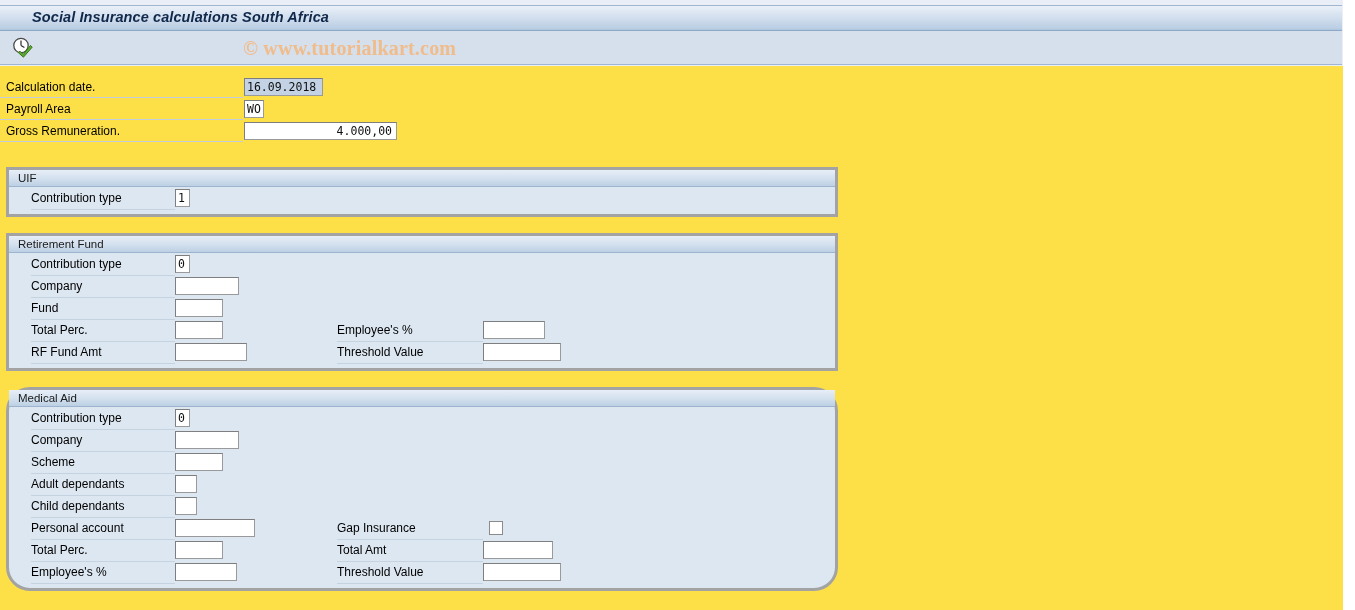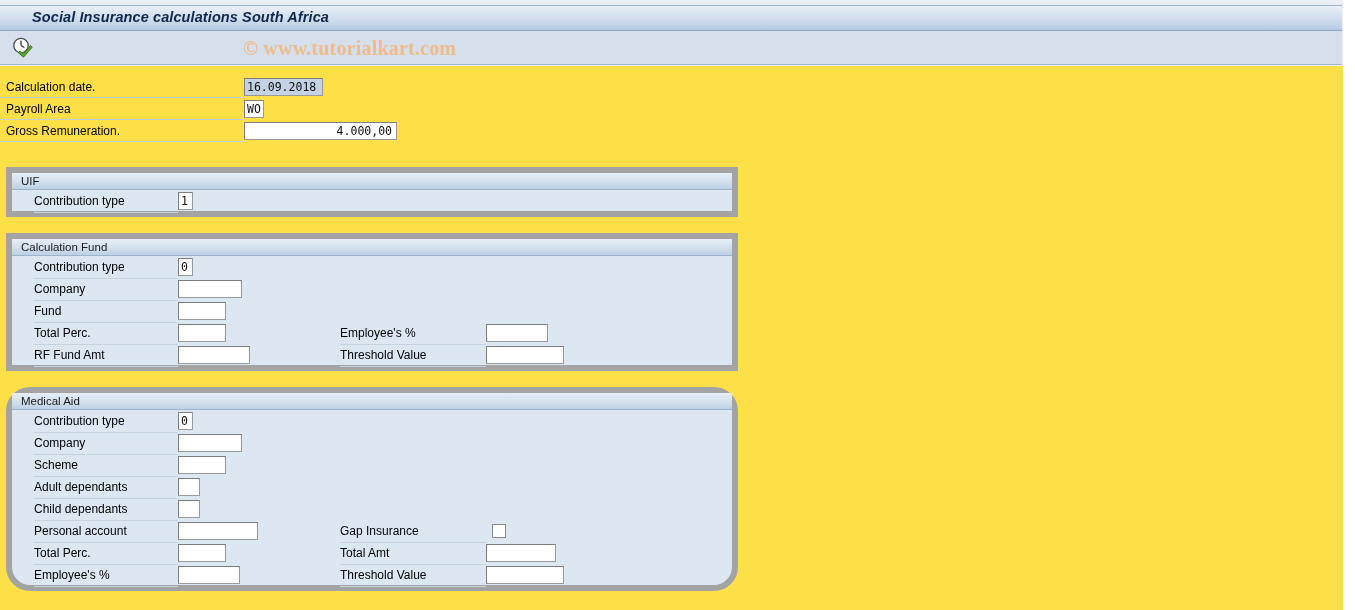--- a/index.html
+++ b/index.html
@@ -126,22 +126,22 @@
     width: 14px; height: 14px;
     background: #ffffff;
     border: 1px solid #8a8a8a;
     box-sizing: border-box;
   }
 
   
   .group {
     position: absolute;
     left: 6px;
-    width: 732px;
-    border: 6px solid #a3a3a3;
+    width: 832px;
+    border: 3px solid #a3a3a3;
     background: #dde7f1;
     box-sizing: border-box;
   }
   .group > .ghead {
     position: absolute;
     left: 0; top: 0;
     width: 100%;
     height: 17px;
     background: linear-gradient(to bottom, #e7eef7 0%, #d3e0ee 55%, #bcd0e4 100%);
     border-bottom: 1px solid #9cb4cd;
@@ -218,21 +218,21 @@
             <span>UIF</span>
           </div>
           <div class="frow" style="left: 22px; top: 18px; width: 780px;">
             <div class="flbl">Contribution type</div>
             <div class="fline" style="width: 144px;"></div>
             <div class="inp" style="left: 144px; top: 1px; width: 15px;">1</div>
           </div>
         </div>
         <div class="group" style="top: 167px; height: 138px;">
           <div class="ghead">
-            <span>Calculation Fund</span>
+            <span>Retirement Fund</span>
           </div>
           <div class="frow" style="left: 22px; top: 18px; width: 780px;">
             <div class="flbl">Contribution type</div>
             <div class="fline" style="width: 144px;"></div>
             <div class="inp" style="left: 144px; top: 1px; width: 15px;">0</div>
           </div>
           <div class="frow" style="left: 22px; top: 40px; width: 780px;">
             <div class="flbl">Company</div>
             <div class="fline" style="width: 144px;"></div>
             <div class="inp" style="left: 144px; top: 1px; width: 64px;"></div>

